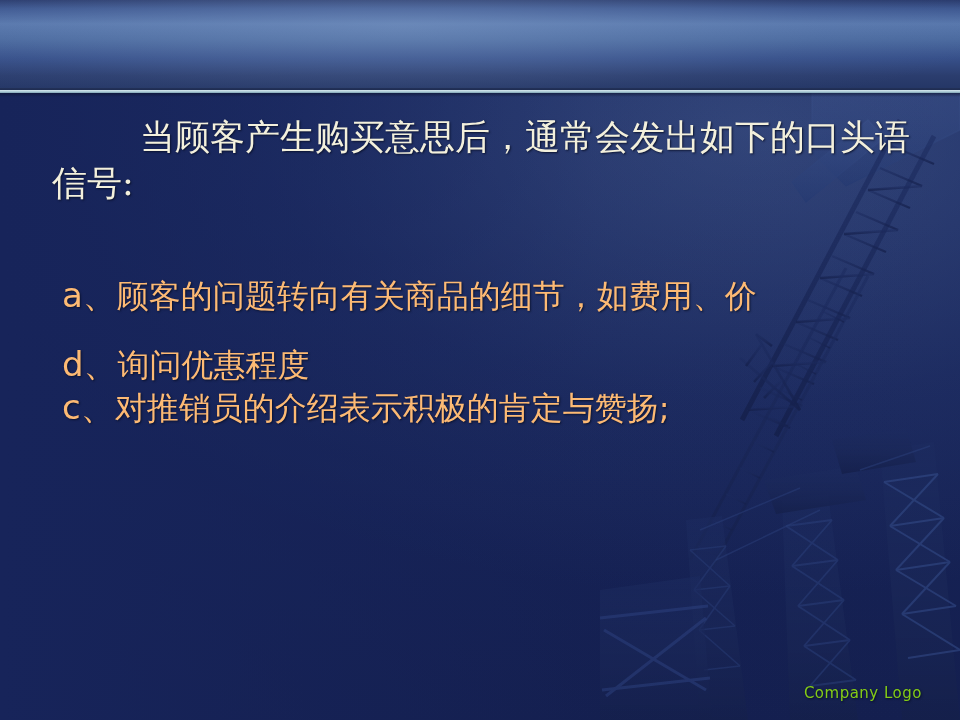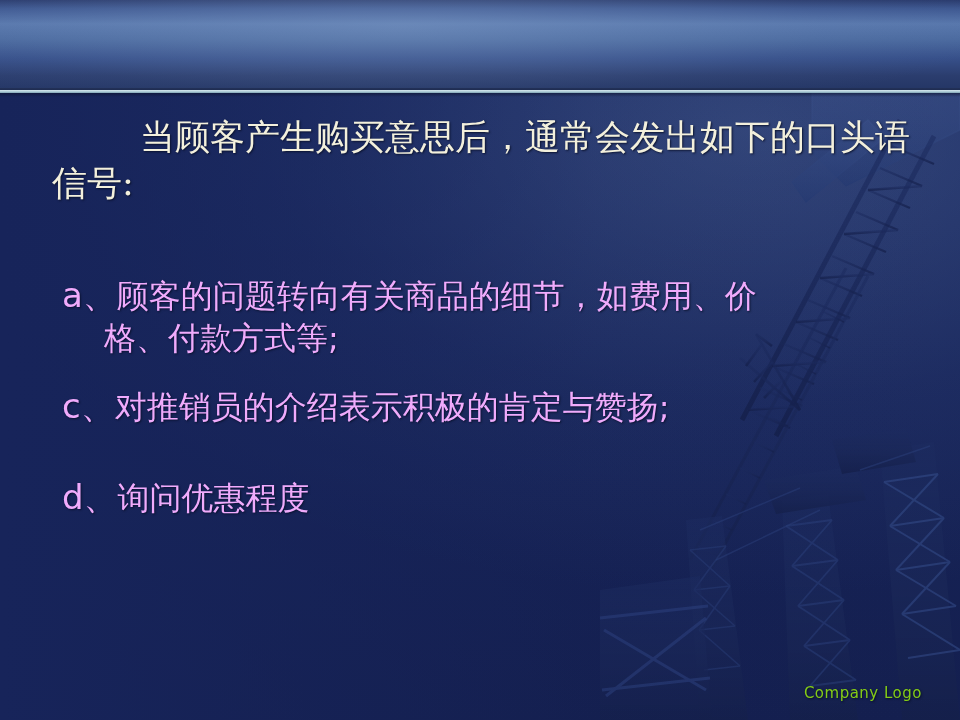--- a/index.html
+++ b/index.html
@@ -134,21 +134,21 @@
     width: 960px;
   }
 
   .bullet {
     position: relative;
     padding-left: 62px;
     padding-right: 18px;
     margin-bottom: 24px;
     font-size: 32px;
     line-height: 42px;
-    color: #f0abfc;
+    color: #fdba74;
     text-shadow: 1px 1px 2px rgba(8,14,38,0.8);
     text-indent: -0px;
   }
   .bullet .marker {
     font-family: "DejaVu Sans", "Liberation Sans", sans-serif;
     font-size: 34px;
     font-weight: 400;
     letter-spacing: 0px;
   }
   .bullet .btext {
@@ -354,34 +354,33 @@
   <div id="content">
 
     <div id="intro">当顾客产生购买意思后，通常会发出如下的口头语信号:</div>
 
     <div id="bullets">
 
       <div class="bullet" style="margin-bottom:26px;">
         <span class="bodywrap">
           <span class="marker">a、</span><span class="btext">顾客的问题转向有关商品的细节，如费用、价</span>
         </span>
-        <span class="cont">格、付款方式等;</span>
       </div>
 
+
+      <div class="bullet" style="margin-bottom:0;">
+        <span class="bodywrap">
+          <span class="marker">d、</span><span class="btext">询问优惠程度</span>
+        </span>
+      </div>
 
       <div class="bullet" style="margin-bottom:48px;">
         <span class="bodywrap">
           <span class="marker">c、</span><span class="btext">对推销员的介绍表示积极的肯定与赞扬;</span>
         </span>
       </div>
 
-      <div class="bullet" style="margin-bottom:0;">
-        <span class="bodywrap">
-          <span class="marker">d、</span><span class="btext">询问优惠程度</span>
-        </span>
-      </div>
-
     </div>
   </div>
 
   <div id="company-logo">Company Logo</div>
 
 </div>
 
 </body></html>

